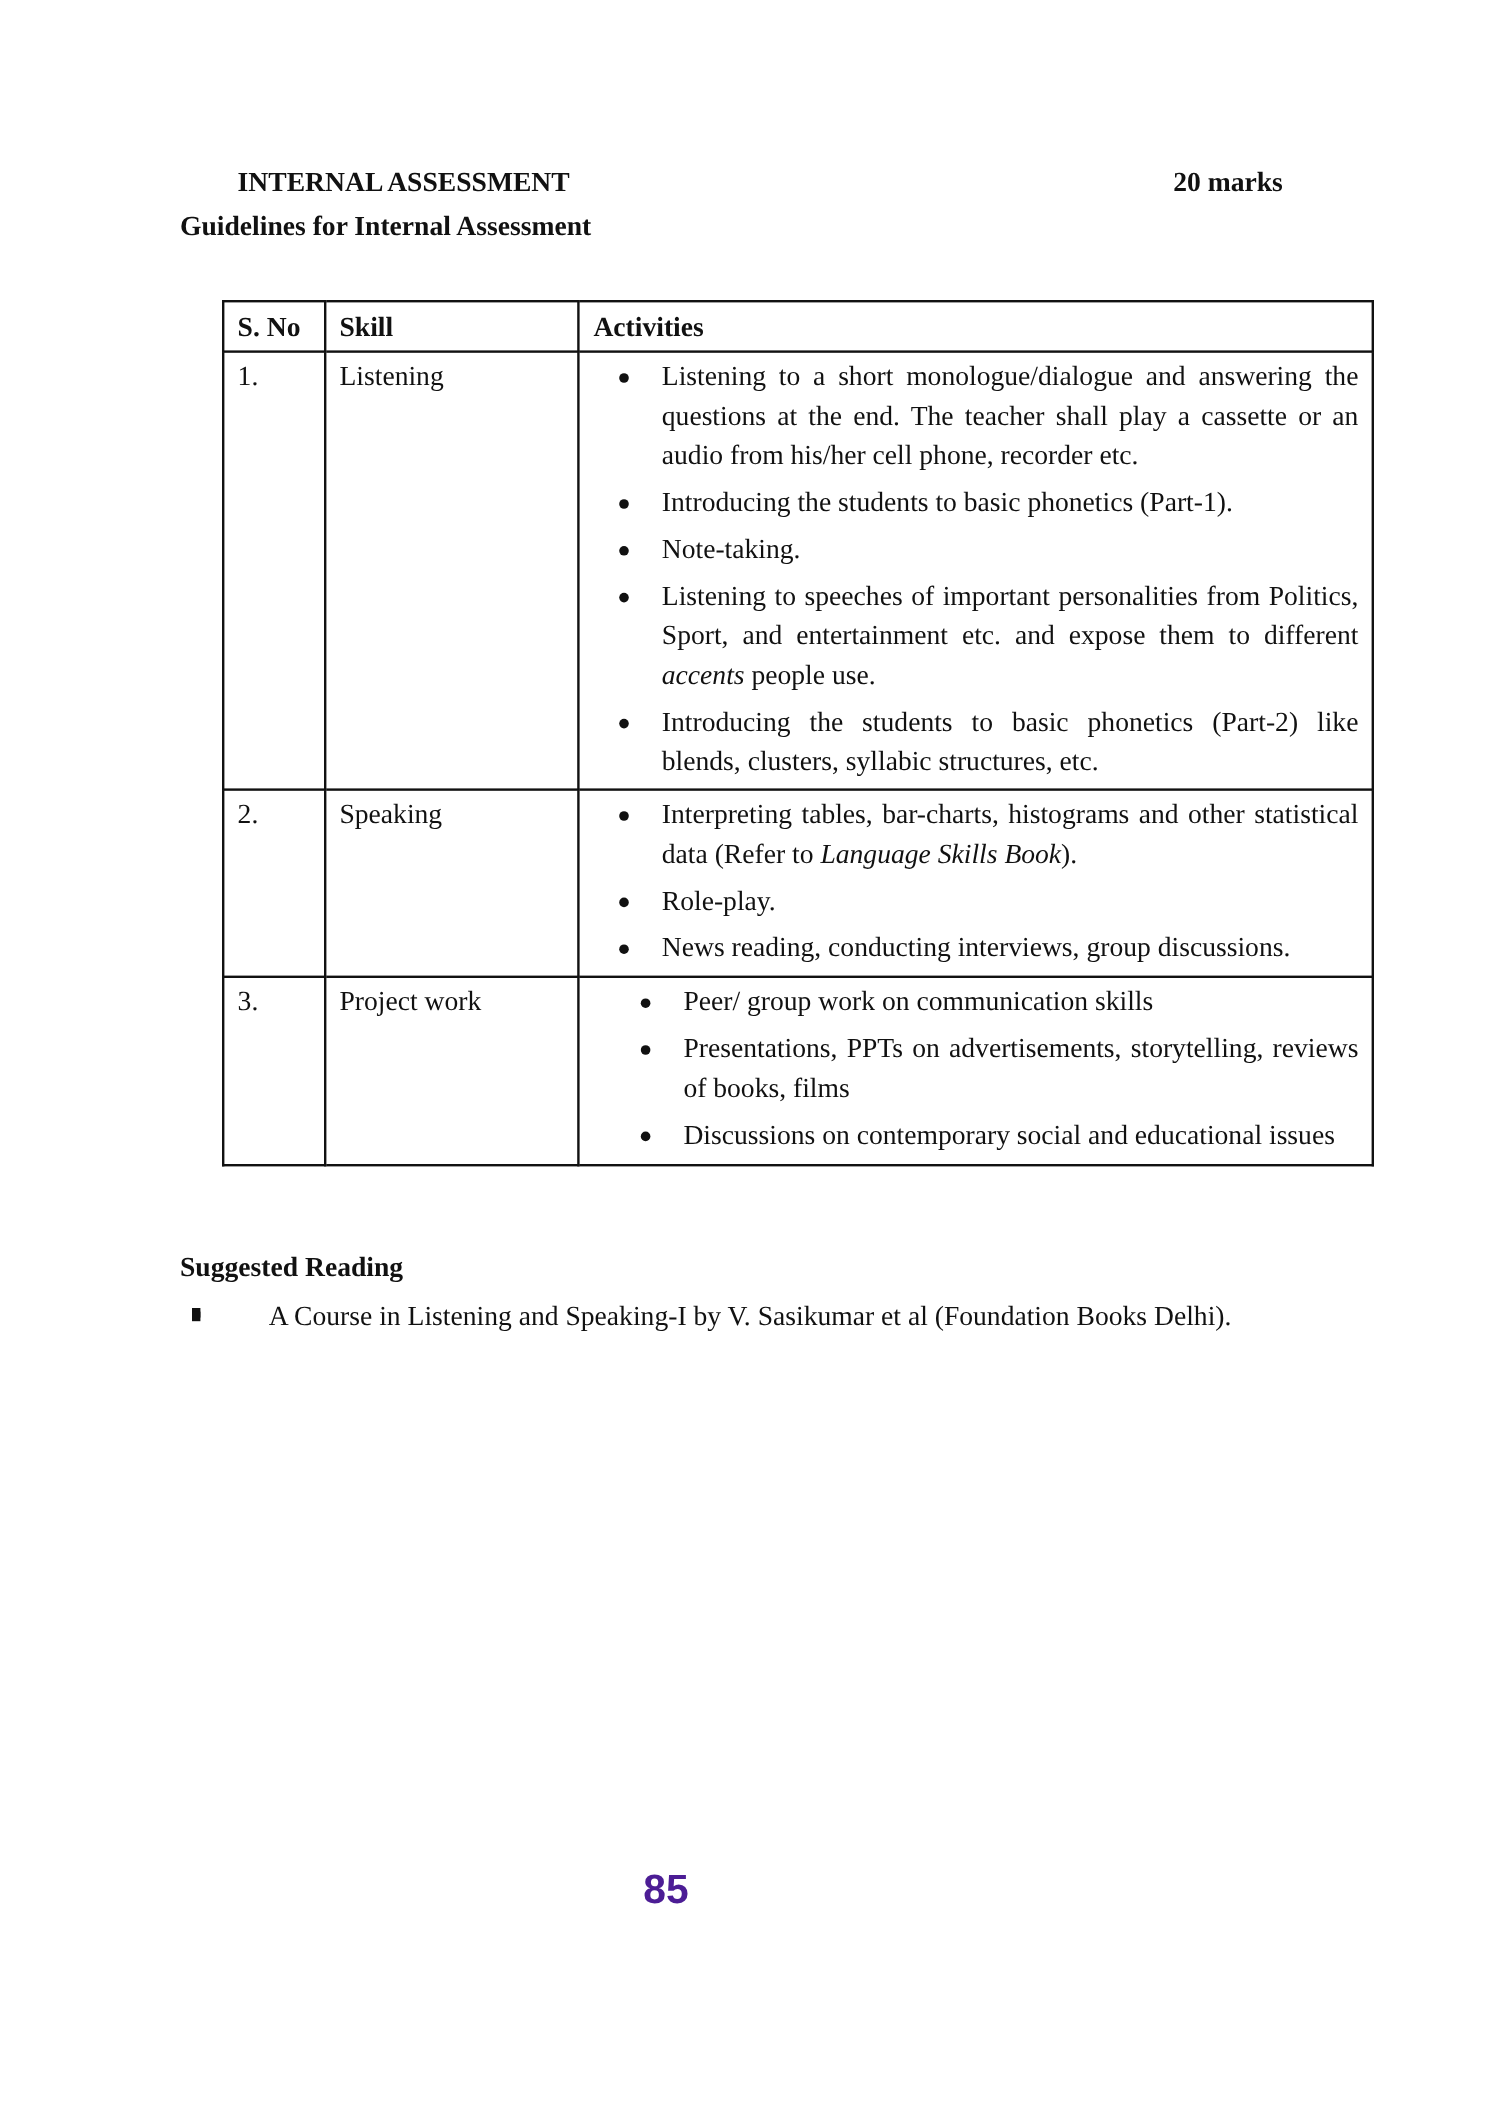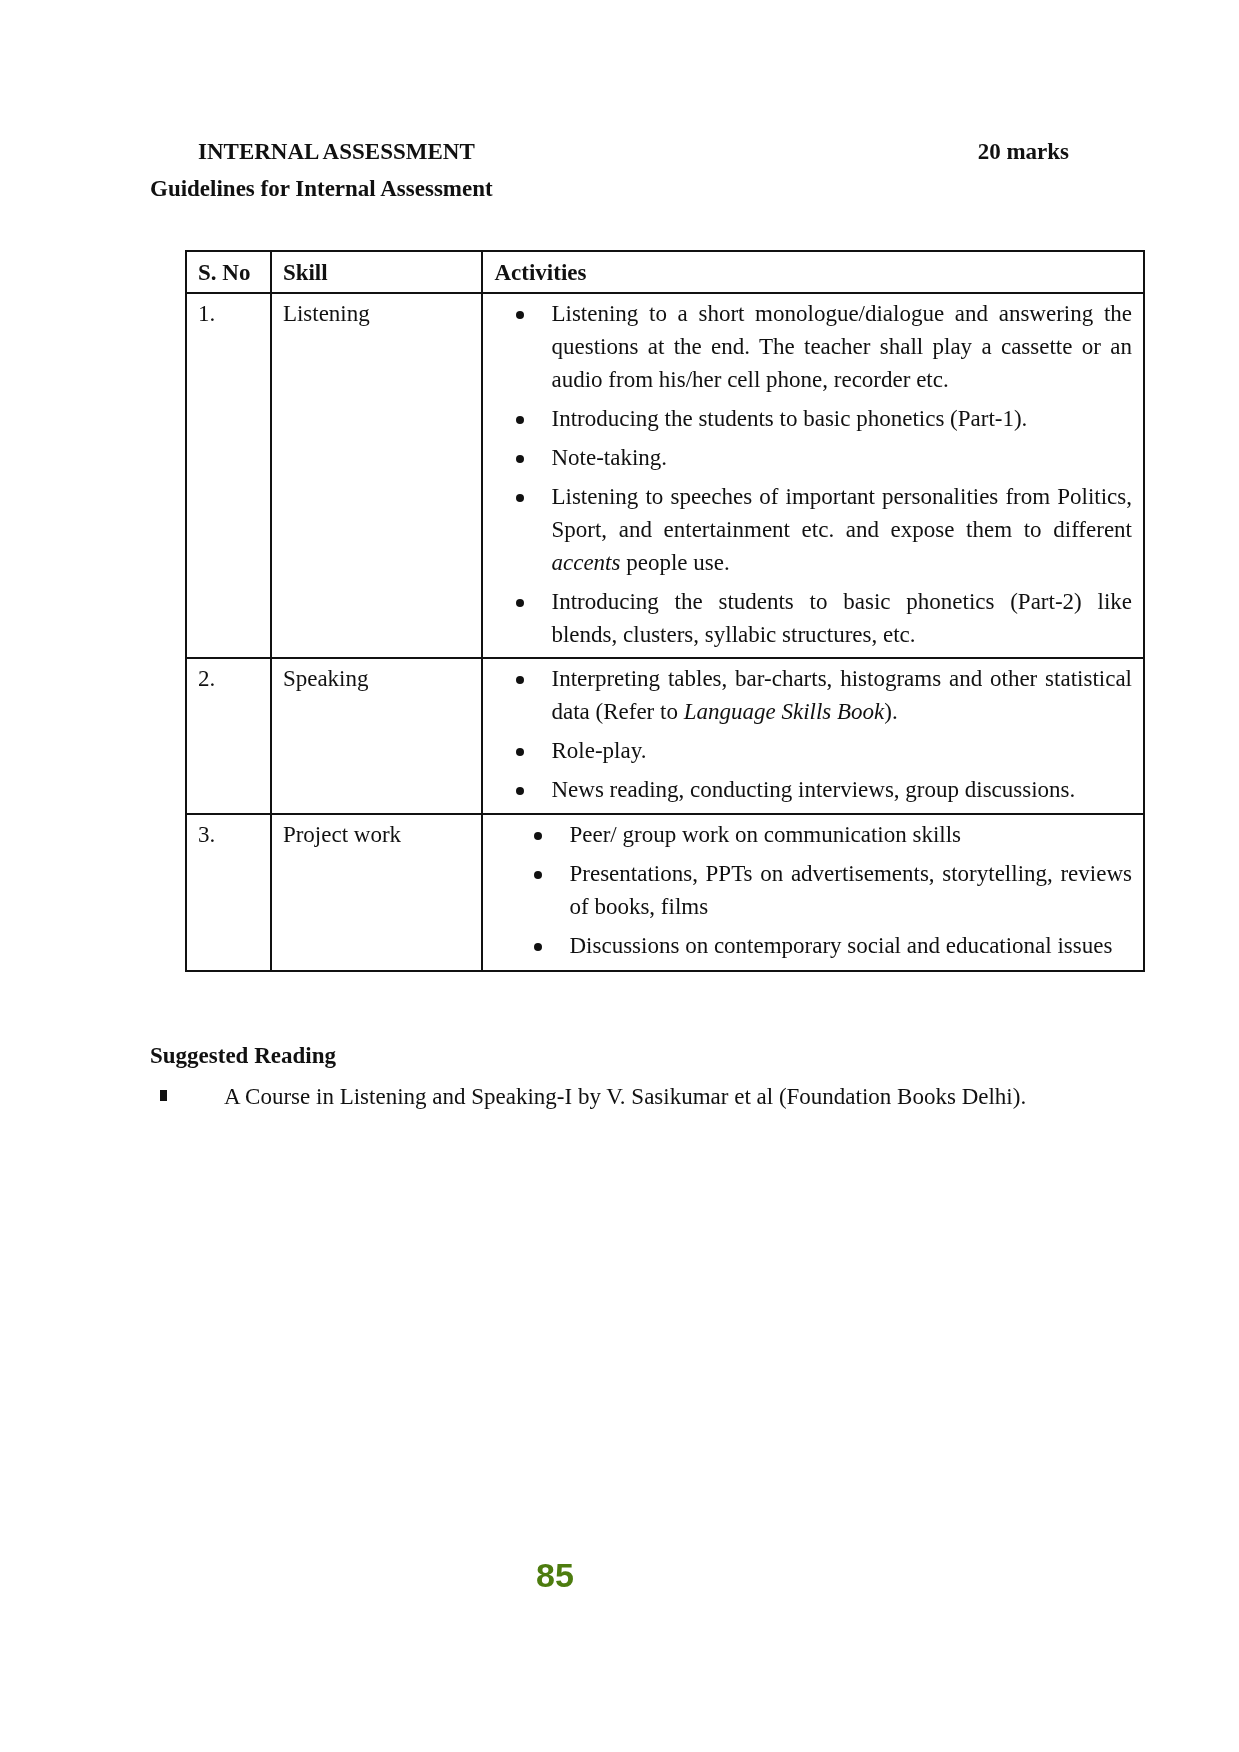--- a/index.html
+++ b/index.html
@@ -46,21 +46,21 @@
       position: absolute; left: 150px; top: 1077px; width: 940px; margin: 0; padding: 0;
       list-style: none; font-size: 23px; line-height: 33px;
     }
     ul.reading li { position: relative; padding-left: 74px; margin-bottom: 3px; }
     ul.reading li .sq {
       position: absolute; left: 10px; top: 13px; width: 7px; height: 8px; background: #111;
     }
     .page-num {
       position: absolute; left: 0; width: 1110px; top: 1556px; text-align: center;
       font-family: "Liberation Sans", "DejaVu Sans", sans-serif; font-weight: bold;
-      font-size: 34px; color: #4d7c0f;
+      font-size: 34px; color: #4c1d95;
     }
   </style>
 </head>
 <body>
 
 <div class="hdr-title">INTERNAL ASSESSMENT</div>
 <div class="hdr-marks">20 marks</div>
 <div class="hdr-sub">Guidelines for Internal Assessment</div>
 
 <table class="grid">

